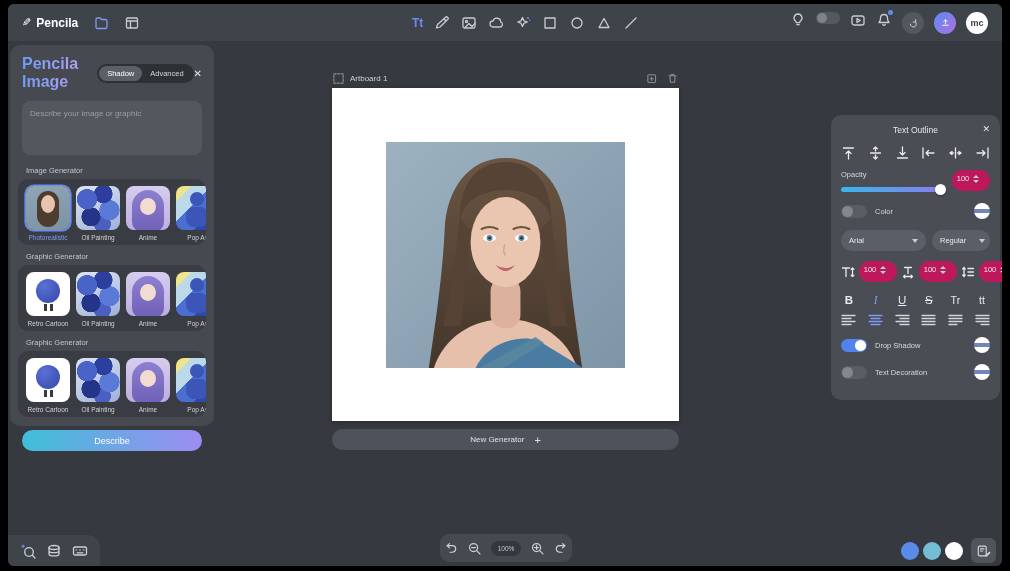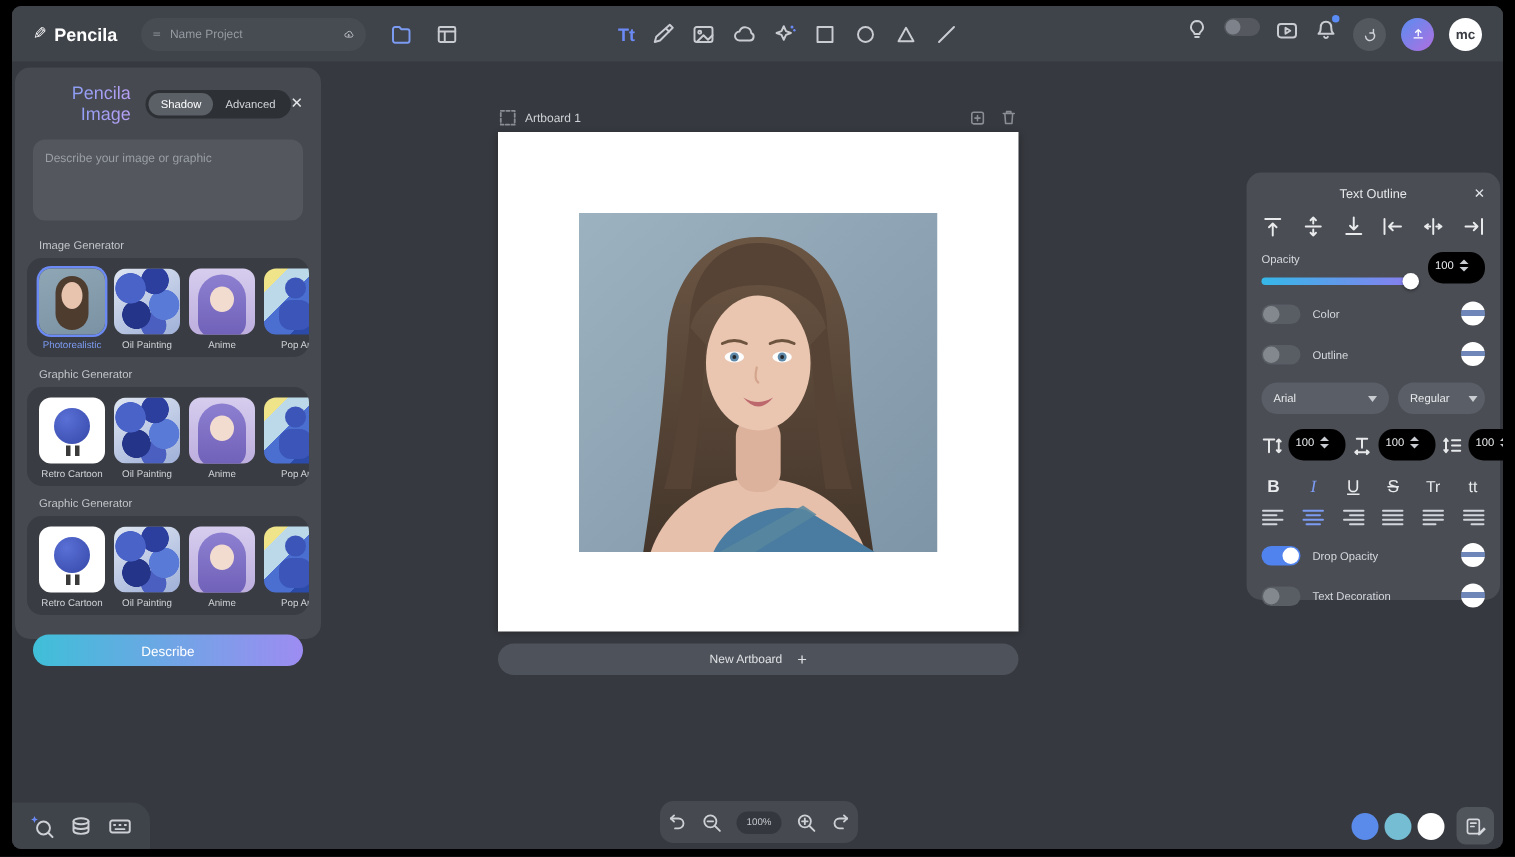--- a/index.html
+++ b/index.html
@@ -33,22 +33,22 @@
     justify-content:center; color:#cfd2d7; cursor:pointer; }
   .avatar-grad { width:22px; height:22px; border-radius:50%; cursor:pointer;
     background:linear-gradient(135deg,#5a8df0,#b06fe0); display:flex; align-items:center; justify-content:center; color:#fff; }
   .avatar-mc { width:22px; height:22px; border-radius:50%; background:#fff; color:#3a3e44;
     font-size:9px; font-weight:bold; display:flex; align-items:center; justify-content:center; cursor:pointer; }
 
   
   .left-panel { position:absolute; left:2px; top:41px; width:204px; height:381px; background:#46494f;
     border-radius:10px; padding:10px 0 0 0; }
   .lp-head { display:flex; align-items:center; padding:0 12px; }
-  .lp-title { font-size:12px; font-weight:normal;
-    background:linear-gradient(90deg,#6f9df5,#b9a0f5); -webkit-background-clip:text; background-clip:text; color:transparent;text-align:right; }
+  .lp-title { font-size:16px; font-weight:bold;
+    background:linear-gradient(90deg,#6f9df5,#b9a0f5); -webkit-background-clip:text; background-clip:text; color:transparent; }
   .lp-tabs { margin-left:10px; background:#2d3035; border-radius:10px; padding:2px; display:flex; }
   .lp-tab { font-size:7.5px; color:#d4d7db; padding:3px 8px; border-radius:8px; cursor:pointer; }
   .lp-tab.sel { background:#5b5f66; color:#fff; }
   .lp-close { margin-left:auto; font-size:10px; color:#e4e6e9; cursor:pointer; }
   .lp-prompt { margin:10px 12px 0 12px; width:180px; height:54px; background:#54575e; border:none; border-radius:8px;
     resize:none; padding:8px; font-size:8px; color:#d6d9dd; font-family:inherit; outline:none; }
   .lp-prompt::placeholder { color:#9a9ea5; }
   .gen-section { margin-top:7px; }
   .gen-title { font-size:7.5px; color:#c3c6cb; margin:0 0 4px 16px; }
   .gen-row { margin:0 8px; background:#393c42; border-radius:10px; padding:7px 8px 4px 8px;
@@ -102,21 +102,21 @@
   .rp-title { font-size:8.5px; color:#e6e8ea; }
   .rp-close { position:absolute; right:0; top:0; font-size:9px; color:#e4e6e9; cursor:pointer; }
   .rp-align-row { display:flex; justify-content:space-between; margin-top:10px; color:#e8eaec; }
   .rp-align-row .ai { width:15px; height:14px; cursor:pointer; }
   .rp-opacity { display:flex; margin-top:10px; align-items:flex-start; gap:8px;justify-content:space-between; }
   .rp-opacity .col { flex:1; }
   .rp-lbl { font-size:7.5px; color:#d6d9dd; }
   .slider { margin-top:8px; height:5px; border-radius:3px; background:linear-gradient(90deg,#35b8e8,#8b7cf0); position:relative; }
   .slider .knob { position:absolute; right:-2px; top:-3px; width:11px; height:11px; border-radius:50%; background:#fff;
     box-shadow:0 1px 2px rgba(0,0,0,.4); cursor:pointer; }
-  .stepper { width:38px; height:21px; background:#000000; border-radius:10px; display:flex; align-items:center;
+  .stepper { width:38px; height:21px; background:#be185d; border-radius:10px; display:flex; align-items:center;
     padding:0 4px 4px 2px; flex:0 0 auto; }
   .stepper .num { width:18px; background:transparent; border:none; outline:none; color:#e8eaec; font-size:7.5px;
     text-align:center; font-family:inherit; }
   .updown { display:flex; flex-direction:column; gap:2px; margin-left:1px; cursor:pointer; }
   .updown i { display:block; width:0; height:0; border-left:3px solid transparent; border-right:3px solid transparent; }
   .updown .up { border-bottom:3.5px solid #c9ccd1; }
   .updown .dn { border-top:3.5px solid #c9ccd1; }
   .rp-toggle-row { display:flex; align-items:center; margin-top:11px; }
   .toggle { width:26px; height:13px; border-radius:7px; background:#595d64; position:relative; cursor:pointer; flex:0 0 auto; }
   .toggle .knob { position:absolute; left:1px; top:1px; width:11px; height:11px; border-radius:50%; background:#83878e; }
@@ -165,30 +165,20 @@
 </head>
 <body>
 
 <div class="app">
 
   <div class="topbar">
     <div class="logo">
       <span class="pen">✎</span>
       <span>Pencila</span>
     </div>
-    <div class="name-pill">
-      <svg width="10" height="8" viewBox="0 0 10 8">
-          <path d="M1 2h8M1 5h8"></path>
-        </svg>
-      <input placeholder="Name Project" style="">
-      <svg class="tb-ic" viewBox="0 0 16 16" style="width:14px;height:14px;">
-          <path d="M5 12a3 3 0 010-6 4 4 0 017.8 1A2.6 2.6 0 0112 12z"></path>
-          <path d="M8 11V8M6.8 9.2L8 8l1.2 1.2"></path>
-        </svg>
-    </div>
     <svg class="tb-ic folder" viewBox="0 0 16 16">
         <path d="M2 4.5c0-.8.6-1.5 1.4-1.5h2.8l1.4 1.5h4c.8 0 1.4.7 1.4 1.5v6c0 .8-.6 1.5-1.4 1.5H3.4c-.8 0-1.4-.7-1.4-1.5z"></path>
       </svg>
     <svg class="tb-ic layout" viewBox="0 0 16 16">
         <rect x="2.5" y="3" width="11" height="10" rx="1"></rect>
         <path d="M2.5 6h11M6.5 6v7"></path>
       </svg>
 
     <div class="tools-center">
       <span class="tool-tt">Tt</span>
@@ -381,21 +371,21 @@
       <path d="M96 87 Q 104 83 112 87" stroke="#6d543f" stroke-width="2" fill="none"></path>
       <path d="M128 87 Q 136 83 144 87" stroke="#6d543f" stroke-width="2" fill="none"></path>
       <path d="M119 103 Q 117 111 120 113" stroke="#d3a58c" stroke-width="1.5" fill="none"></path>
       <path d="M110 123 Q 120 129 130 123 Q 120 135 110 123 Z" fill="#bd686d"></path>
       <path d="M90 226 C 100 204 128 192 152 198 L 198 226 Z" fill="#4a7ba0"></path>
       <path d="M94 226 L 150 195 L 159 201 L 118 226 Z" fill="#57879f" opacity=".85"></path>
     </svg>
   </div>
 
   <div class="new-artboard">
-    <span>New Artboard</span>
+    <span>New Generator</span>
     <span style="font-size:11px;">+</span>
   </div>
 
   <div class="right-panel">
     <div class="rp-head">
       <span class="rp-title">Text Outline</span>
       <span class="rp-close">✕</span>
     </div>
 
     <div class="rp-align-row">
@@ -436,27 +426,20 @@
     </div>
 
     <div class="rp-toggle-row">
       <div class="toggle">
           <i class="knob"></i>
         </div>
       <span class="rp-lbl">Color</span>
       <div class="swatch"></div>
     </div>
 
-    <div class="rp-toggle-row">
-      <div class="toggle">
-          <i class="knob"></i>
-        </div>
-      <span class="rp-lbl">Outline</span>
-      <div class="swatch"></div>
-    </div>
 
     <div class="rp-dd-row">
       <div class="dropdown family">
         <span>Arial</span>
         <i class="chev"></i>
       </div>
       <div class="dropdown weight">
         <span>Regular</span>
         <i class="chev"></i>
       </div>
@@ -524,21 +507,21 @@
         </svg>
       <svg class="ai" viewBox="0 0 15 12">
           <path d="M1 1.5h13M1 4.5h13M1 7.5h13M6 10.5h8"></path>
         </svg>
     </div>
 
     <div class="rp-toggle-row">
       <div class="toggle on">
           <i class="knob"></i>
         </div>
-      <span class="rp-lbl">Drop Opacity</span>
+      <span class="rp-lbl">Drop Shadow</span>
       <div class="swatch"></div>
     </div>
 
     <div class="rp-toggle-row">
       <div class="toggle">
           <i class="knob"></i>
         </div>
       <span class="rp-lbl">Text Decoration</span>
       <div class="swatch"></div>
     </div>

